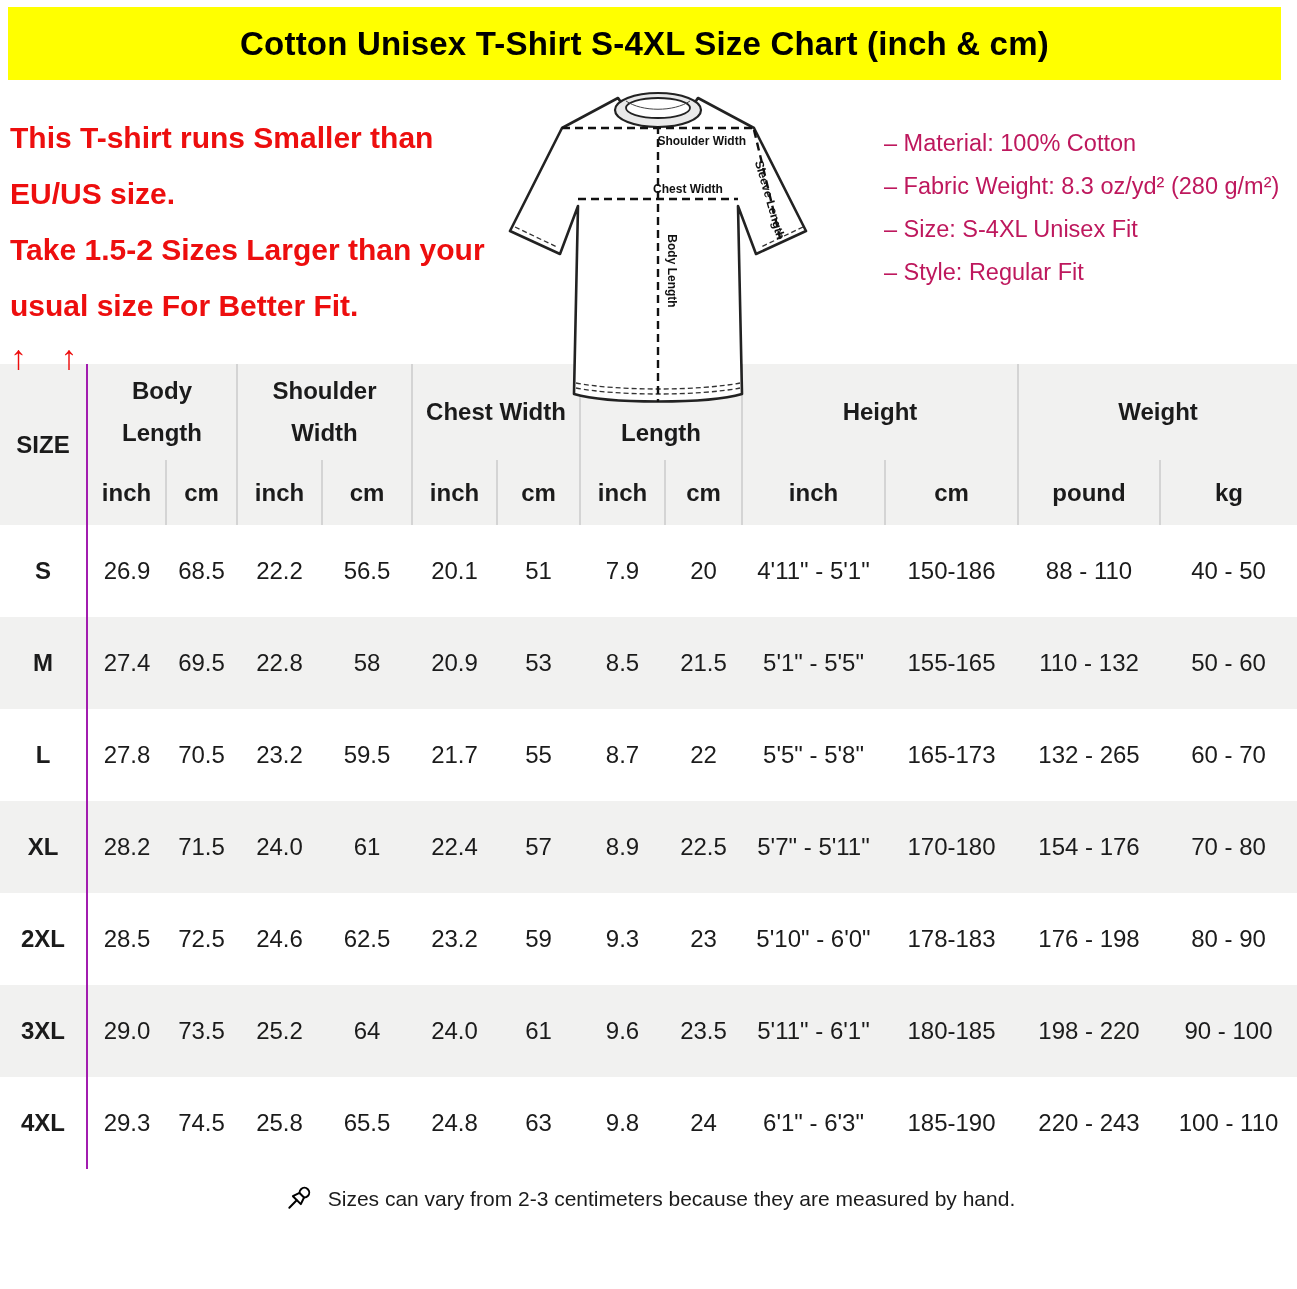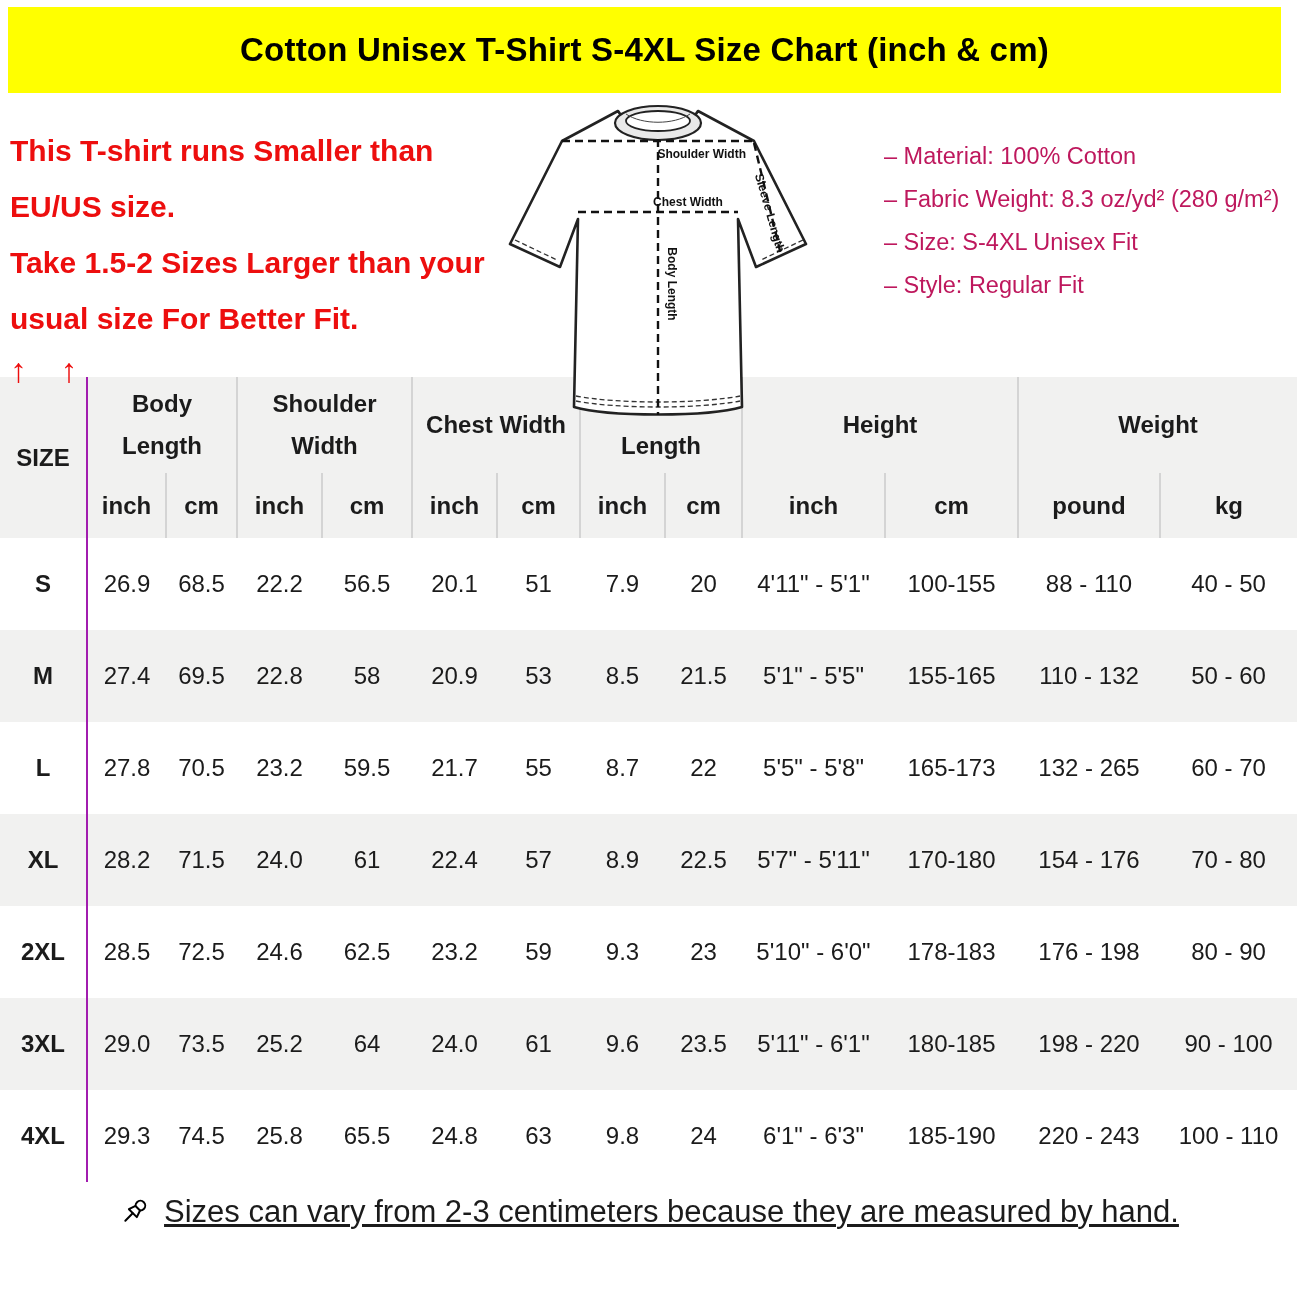--- a/index.html
+++ b/index.html
@@ -8,21 +8,21 @@
     width:1297px; height:1289px;
     background:#ffffff;
     color:#1b1b1b;
     font-family:"Liberation Sans","DejaVu Sans",sans-serif;
     overflow:hidden;
   }
 
   
   .banner {
     margin:7px 16px 0 8px;
-    height:86px;
+    height:73px;
     background:#FFFF00;
     display:flex; align-items:center; justify-content:center;
   }
   .banner span {
     font-size:33px; font-weight:800; color:#000;
     letter-spacing:.2px;
   }
 
   
   .hero { position:relative; height:284px; }
@@ -62,21 +62,21 @@
   .size-chart tbody td {
     font-weight:400; font-size:24px; vertical-align:middle; padding:0 2px;
   }
   .size-chart tr.alt { background:#F1F1F0; }
   .bl { border-left:2px solid #D4D4D4; }
   .br { border-right:2px solid #a21caf; }
 
   
   .footnote {
     height:59px; display:flex; align-items:center; justify-content:center;
-    gap:14px; font-size:31px; color:#1b1b1b;text-decoration:underline;
+    gap:14px; font-size:21px; color:#1b1b1b;
   }
 
   svg text { font-family:"Liberation Sans","DejaVu Sans",sans-serif; }
 </style>
 </head>
 <body>
 
 <div class="banner">
   <span>Cotton Unisex T-Shirt S-4XL Size Chart (inch &amp; cm)</span>
 </div>
@@ -173,21 +173,21 @@
       <th class="br">S</th>
       <td>26.9</td>
       <td>68.5</td>
       <td>22.2</td>
       <td>56.5</td>
       <td>20.1</td>
       <td>51</td>
       <td>7.9</td>
       <td>20</td>
       <td>4'11" - 5'1"</td>
-      <td>100-155</td>
+      <td>150-186</td>
       <td>88 - 110</td>
       <td>40 - 50</td>
     </tr>
     <tr class="alt">
       <th class="br">M</th>
       <td>27.4</td>
       <td>69.5</td>
       <td>22.8</td>
       <td>58</td>
       <td>20.9</td>

